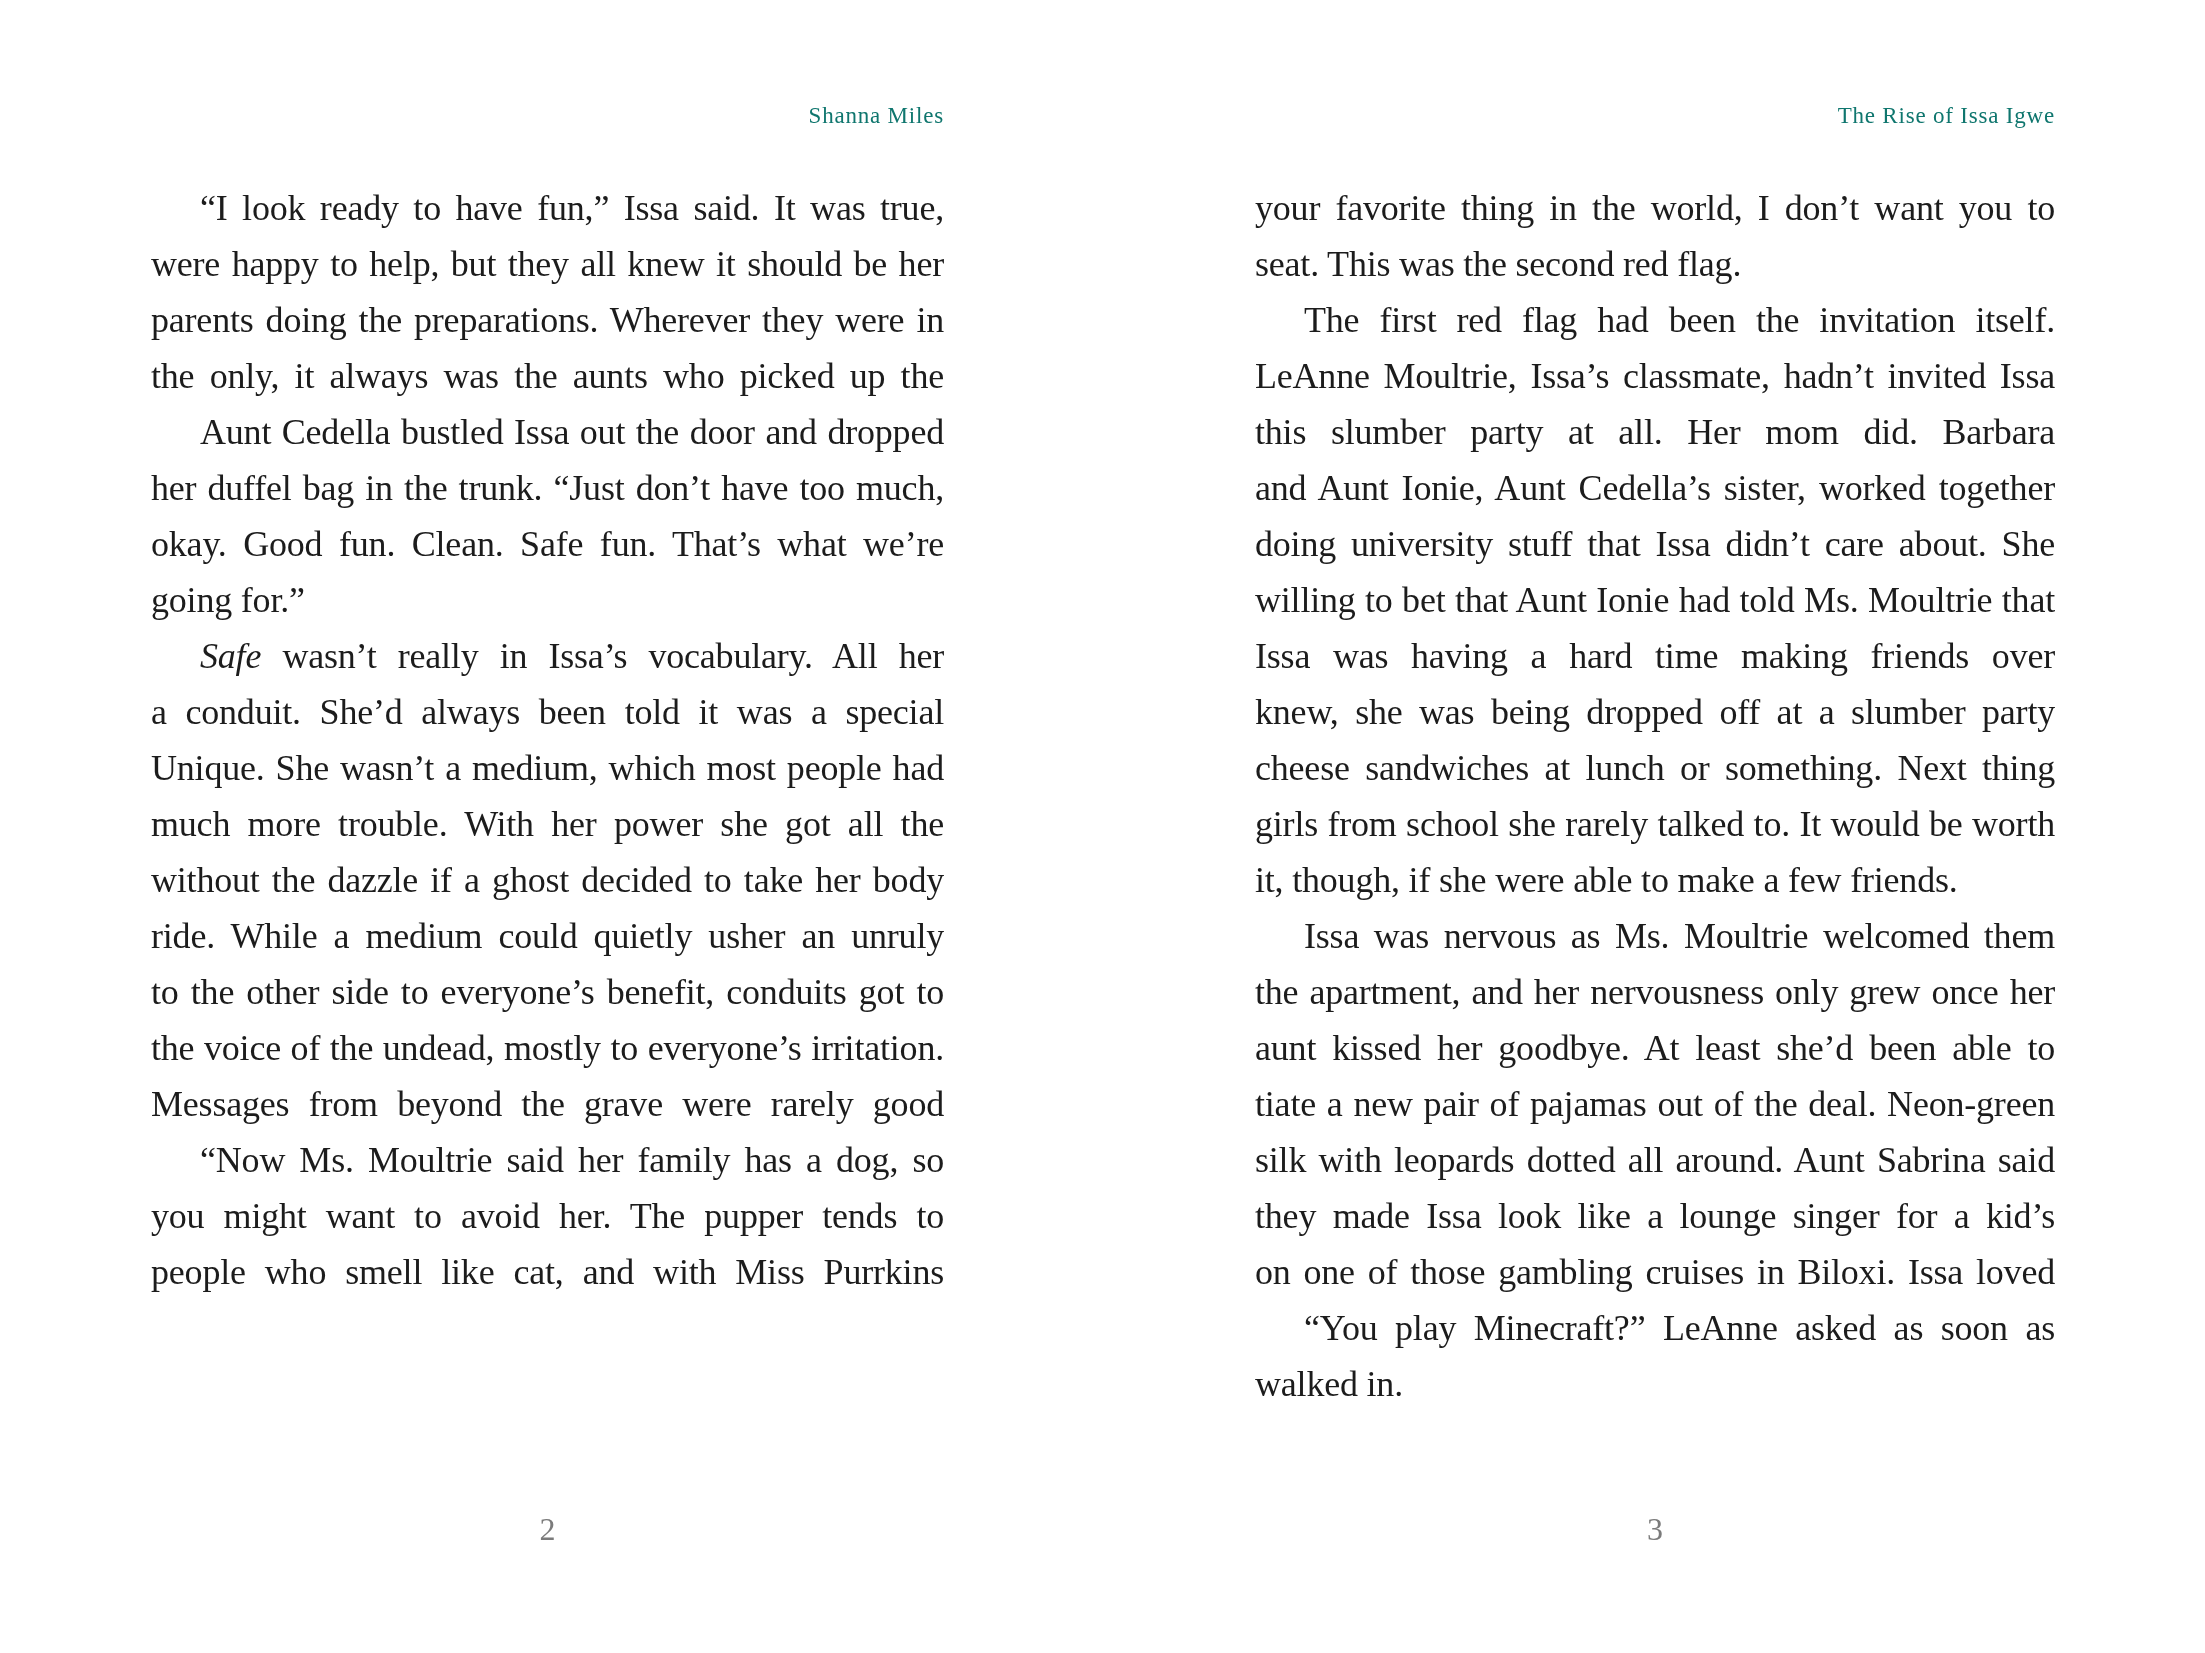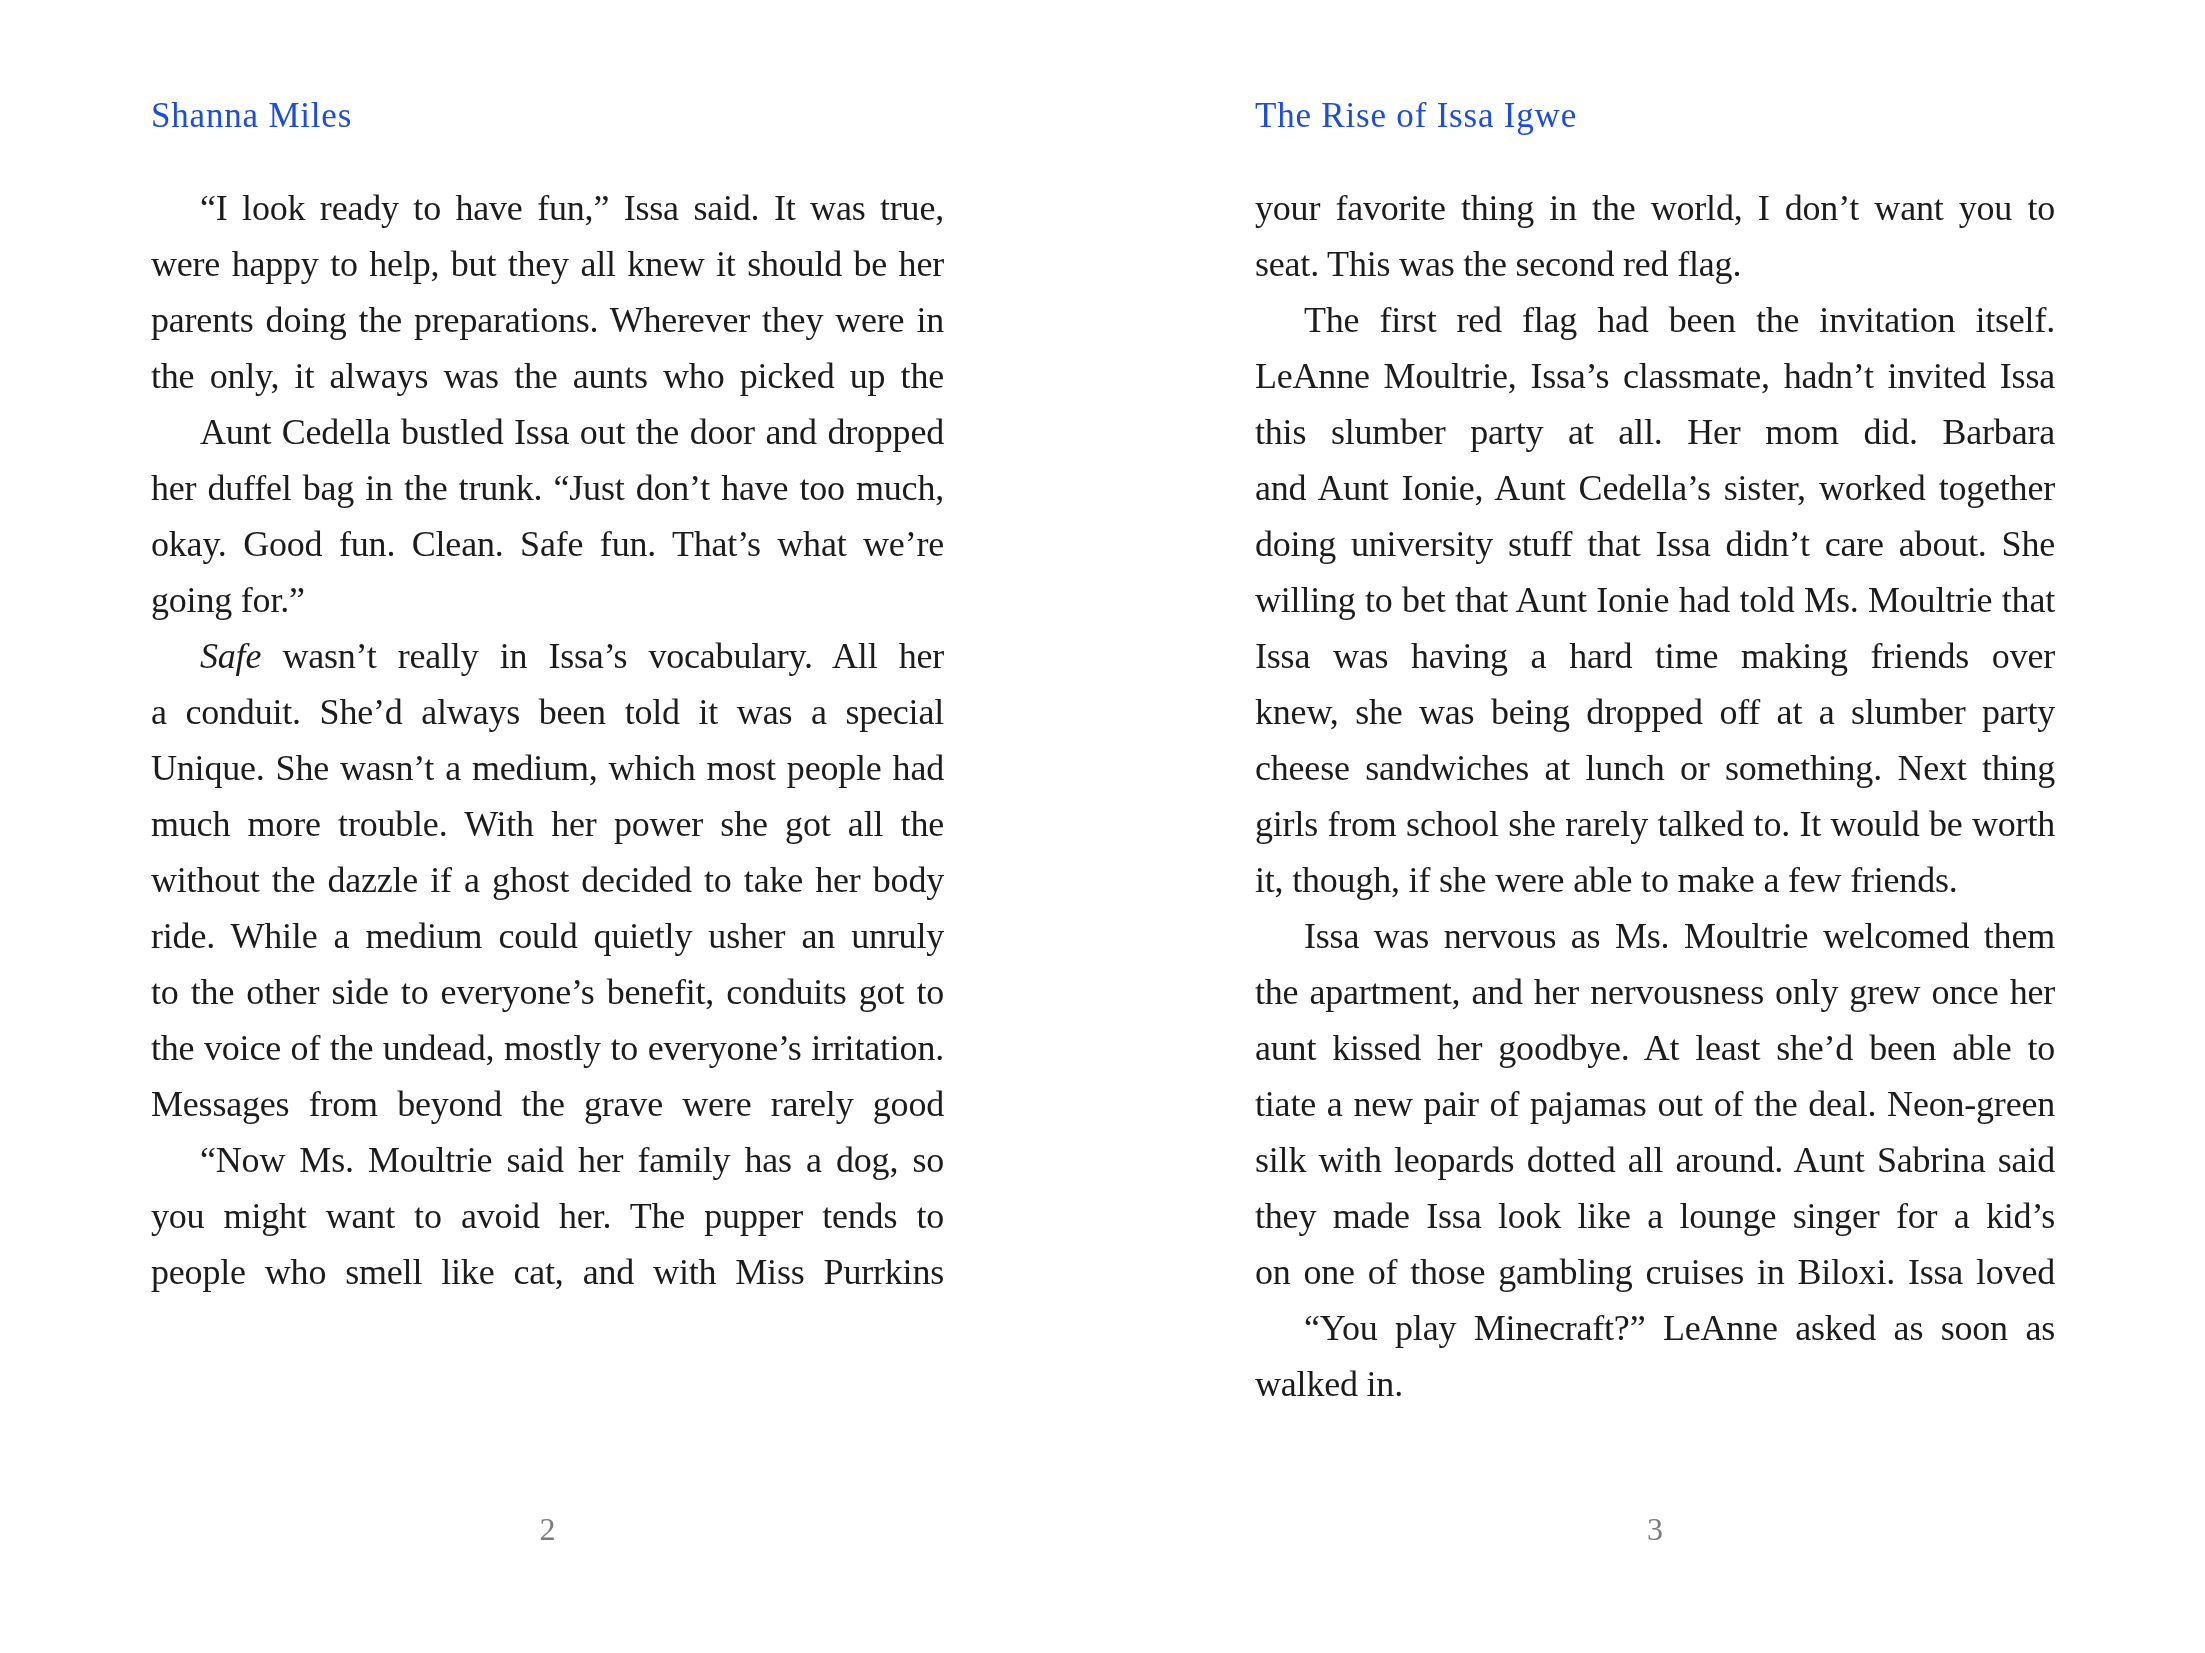--- a/index.html
+++ b/index.html
@@ -9,24 +9,24 @@
     height:1654px;
     background:#ffffff;
     font-family:"Liberation Serif","DejaVu Serif",serif;
     color:#1c1c1c;
     overflow:hidden;
   }
   .runhead{
     position:absolute;
     top:92px;
     height:47px;
-    font-size:35px;
+    font-size:23px;
     line-height:47px;
-    color:#1d4ed8;
-    text-align:left;
+    color:#0f766e;
+    text-align:right;
     letter-spacing:0.8px;
   }
   .runhead.left{left:151px;width:793px;}
   .runhead.right{left:1255px;width:800px;}
   .textcol{position:absolute;top:180px;}
   .textcol.left{left:151px;width:793px;}
   .textcol.right{left:1255px;width:800px;}
   .line{
     height:56px;
     line-height:56px;

